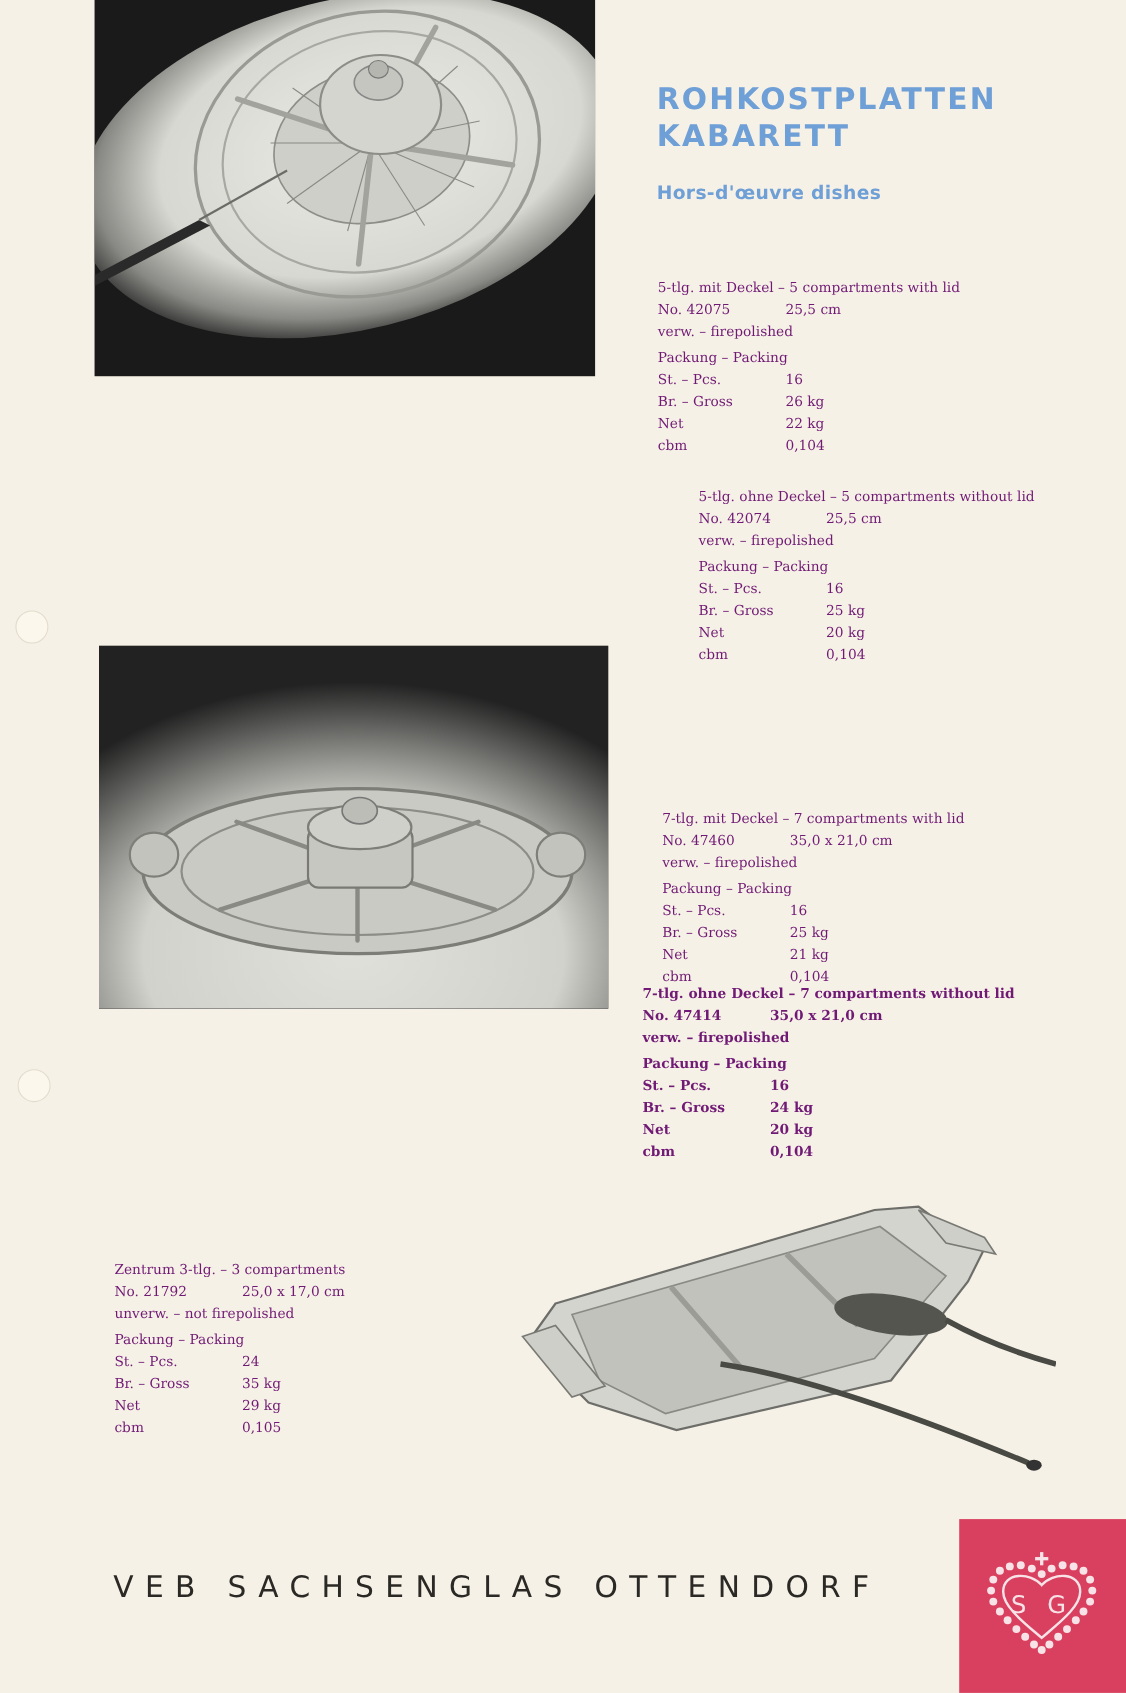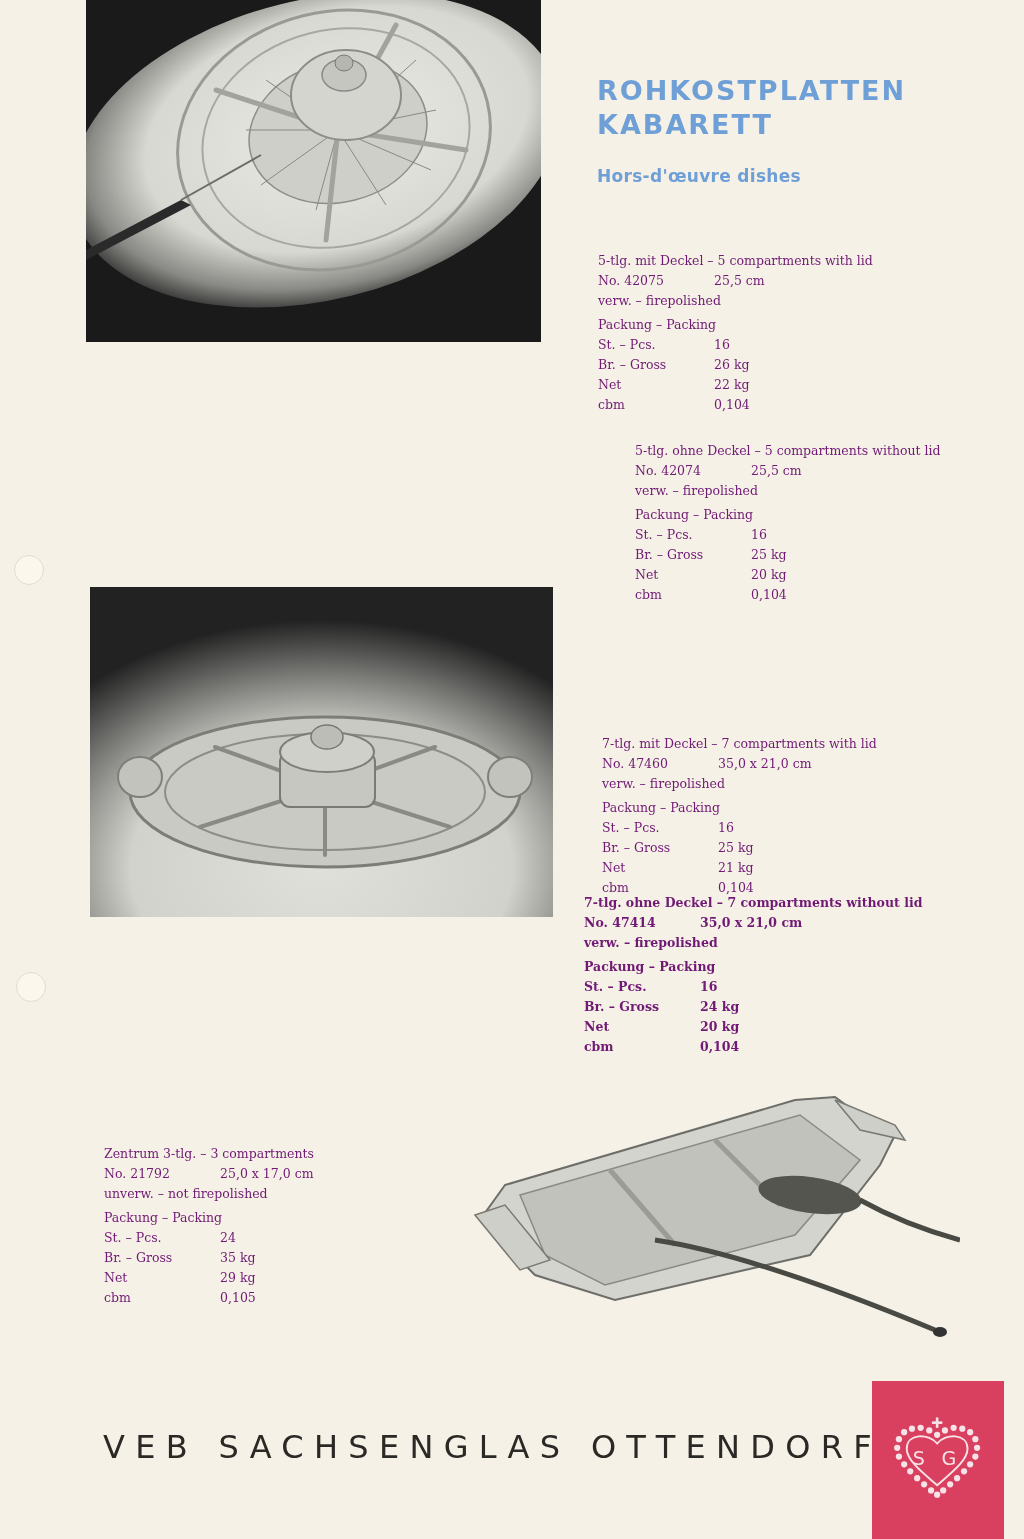--- a/index.html
+++ b/index.html
@@ -55,31 +55,31 @@
   #spec-2 { left: 600px; top: 441px; margin-left: 35px; }
   #spec-3 { left: 602px; top: 698px; margin-top: 36px; }
   #spec-4 { left: 584px; top: 893px; font-weight: bold; }
   #spec-5 { left: 104px; top: 1144px; }
 
   .footer-text {
     position: absolute;
     left: 103px;
     top: 1428px;
     font-family: "DejaVu Sans", "Liberation Sans", sans-serif;
-    font-size: 32px;
+    font-size: 27px;
     letter-spacing: 10.3px;
     color: #2b2925;
     font-weight: normal;
     white-space: nowrap;
   }
   .badge {
     position: absolute;
     left: 872px;
     top: 1381px;
-    width: 132px;
+    width: 152px;
     height: 158px;
     background: #d9405f;
   }
   .badge svg { width: 100%; height: 100%; display: block; }
 
   .punch {
     position: absolute;
     width: 30px; height: 30px;
     border-radius: 50%;
     background: #fbf7ec;

